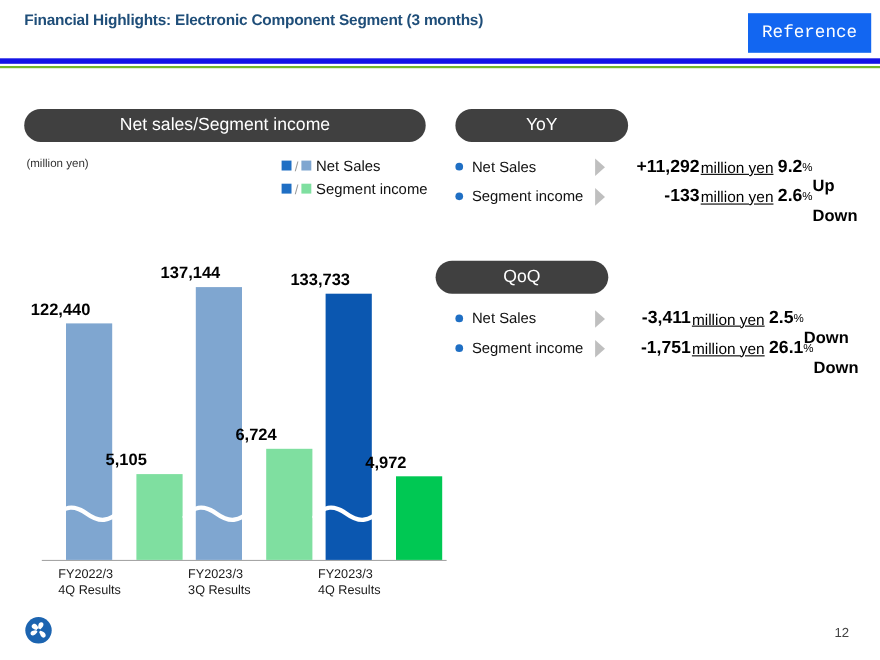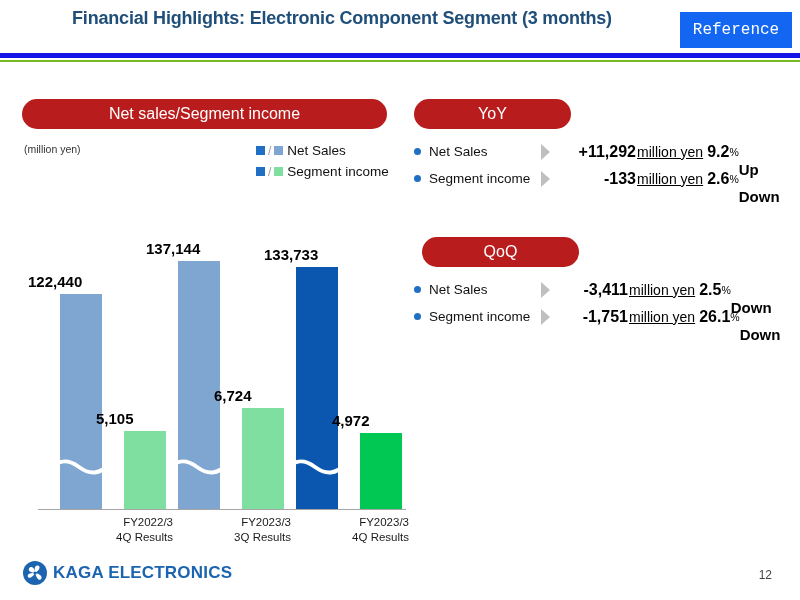--- a/index.html
+++ b/index.html
@@ -7,47 +7,47 @@
     width: 800px; height: 600px;
     background: #ffffff;
     font-family: "Liberation Sans", sans-serif;
     overflow: hidden;
   }
   .slide { position: relative; width: 800px; height: 600px; background: #fff; }
 
   
   .title {
     position: absolute; left: 22px; top: 6px; width: 640px;
-    font-size: 18px; font-weight: bold; line-height: 24px;
-    color: #1F4E79; letter-spacing: -0.2px; text-align: center;
+    font-size: 14px; font-weight: bold; line-height: 24px;
+    color: #1F4E79; letter-spacing: -0.2px;
   }
   .ref-badge {
     position: absolute; right: 8px; top: 12px;
     width: 112px; height: 36px;
     background: #1266F1; color: #ffffff;
     font-size: 16px; line-height: 36px; text-align: center; font-family: Liberation Mono, monospace;
   }
   .rule-blue {
     position: absolute; left: 0; top: 53px; width: 800px; height: 5px;
     background: #1414E6;
   }
   .rule-green {
     position: absolute; left: 0; top: 60px; width: 800px; height: 1.5px;
     background: #76B82A;
   }
 
   
   .pill {
     position: absolute; height: 30px; border-radius: 15px;
-    background: #b91c1c; color: #ffffff;
+    background: #404040; color: #ffffff;
     font-size: 16px; line-height: 30px; text-align: center;
   }
   #pill-chart { left: 22px; top: 99px; width: 365px; }
   #pill-yoy   { left: 414px; top: 99px; width: 157px; text-align: center; }
-  #pill-qoq   { left: 422px; top: 237px; width: 157px; }
+  #pill-qoq   { left: 396px; top: 237px; width: 157px; }
 
   
   .unit-note {
     position: absolute; left: 24px; top: 143px;
     font-size: 10.5px; color: #333;
   }
   .legend { position: absolute; left: 256px; top: 140px; }
   .legend-row {
     display: flex; align-items: center; height: 21px;
     font-size: 13.5px; color: #111;
@@ -66,21 +66,21 @@
   }
   .bar { position: absolute; bottom: 1.5px; }
   .bar-val {
     position: absolute; font-size: 15px; font-weight: bold; color: #000;
     white-space: nowrap; text-align: left;
   }
   .squiggle { position: absolute; pointer-events: none; }
 
   .xlabels { position: absolute; left: 38px; top: 515px; width: 368px; height: 36px; }
   .xlab {
-    position: absolute; width: 120px; text-align: right;
+    position: absolute; width: 120px; text-align: left;
     font-size: 11.5px; line-height: 15px; color: #1a1a1a;
   }
 
   
   .stats { position: absolute; left: 414px; }
   #stats-yoy { top: 138px; }
   #stats-qoq { top: 276px; }
   .stat-row { position: relative; height: 27px; display: flex; align-items: center; }
   .dot {
     width: 7px; height: 7px; border-radius: 50%; background: #1F6FC4;
@@ -232,17 +232,16 @@
 
   <div class="footer-logo">
     <svg width="26" height="26" viewBox="0 0 26 26">
       <circle cx="13" cy="13" r="12" fill="#1C64B0"></circle>
       <path d="M13 13 C13 7, 8.5 5.5, 7 8.5 C5.8 11, 9 12.6, 13 13 Z" fill="#ffffff"></path>
       <path d="M13 13 C18.4 10.2, 18.6 5.8, 15.6 5.6 C12.8 5.4, 12.3 9, 13 13 Z" fill="#ffffff"></path>
       <path d="M13 13 C18.8 13.8, 21 17.6, 18.6 19.4 C16.3 21.1, 14.4 17.2, 13 13 Z" fill="#ffffff"></path>
       <path d="M13 13 C10.3 18.3, 6.3 18.9, 5.8 16.2 C5.3 13.5, 9 12.7, 13 13 Z" fill="#ffffff"></path>
       <circle cx="13" cy="13" r="1.6" fill="#1C64B0"></circle>
     </svg>
-    <span class="logo-name">KAGA ELECTRONICS</span>
   </div>
   <div class="page-no">12</div>
 
 </div>
 
 </body></html>

